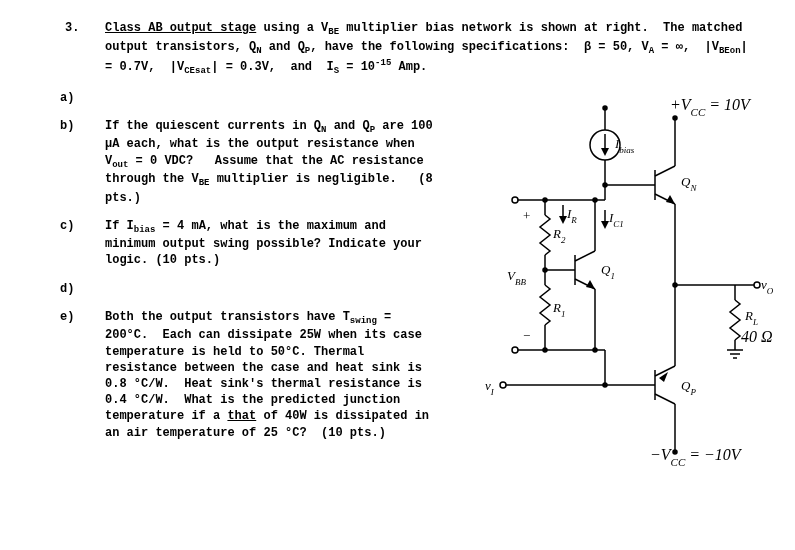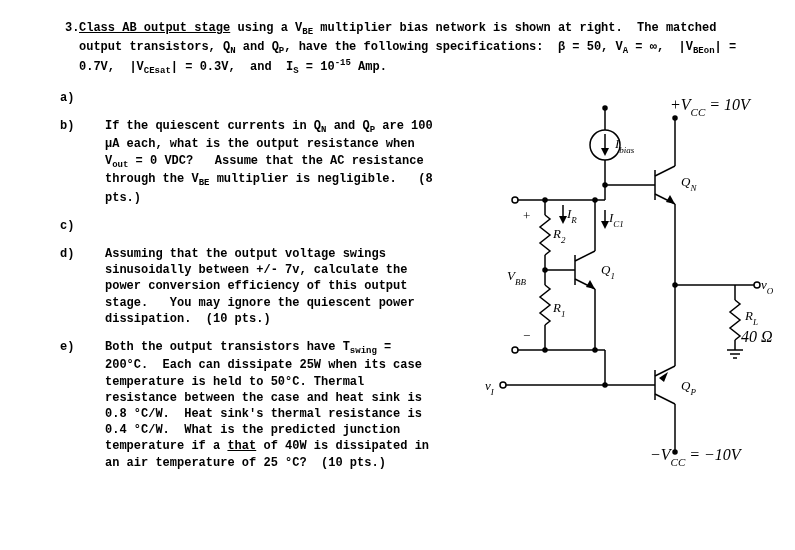--- a/index.html
+++ b/index.html
@@ -15,21 +15,21 @@
     height: 550px;
     box-sizing: border-box;
     position: relative;
   }
   .problem-number {
     position: absolute;
     left: 65px;
     top: 20px;
   }
   .problem-header {
-    margin-left: 19px;
+    margin-left: 45px;
     margin-bottom: 12px;
     padding-right: 5px;
   }
   .part-row {
     display: flex;
     margin-bottom: 12px;
   }
   .part-label {
     width: 45px;
     flex-shrink: 0;
@@ -83,31 +83,29 @@
     If the quiescent currents in Q<span class="sub">N</span> and Q<span class="sub">P</span>
     are 100 µA each, what is the output
     resistance when&nbsp; V<span class="sub">out</span> = 0 VDC?&nbsp;&nbsp;&nbsp;Assume
     that the AC resistance through the V<span class="sub">BE</span>
     multiplier is negligible.&nbsp;&nbsp;&nbsp;(8 pts.)
   </div>
 </div>
 
 <div class="part-row">
   <div class="part-label">c)</div>
+  <div class="part-text">
+    If I<span class="sub">bias</span> = 4 mA, what is the maximum and
+    minimum output swing possible?
+    Indicate your logic. (10 pts.)
+  </div>
 </div>
 
 <div class="part-row">
   <div class="part-label">d)</div>
-  <div class="part-text">
-    Assuming that the output voltage swings
-    sinusoidally between +/- 7v, calculate
-    the power conversion efficiency of this
-    output stage.&nbsp;&nbsp;&nbsp;You may ignore the
-    quiescent power dissipation.&nbsp;&nbsp;(10 pts.)
-  </div>
 </div>
 
 <div class="part-row">
   <div class="part-label">e)</div>
   <div class="part-text">
     Both the output transistors have T<span class="sub">swing</span> =
     200°C.&nbsp; Each can dissipate 25W when its
     case temperature is held to 50°C.
     Thermal resistance between the case and
     heat sink is 0.8 °C/W.&nbsp; Heat sink's

